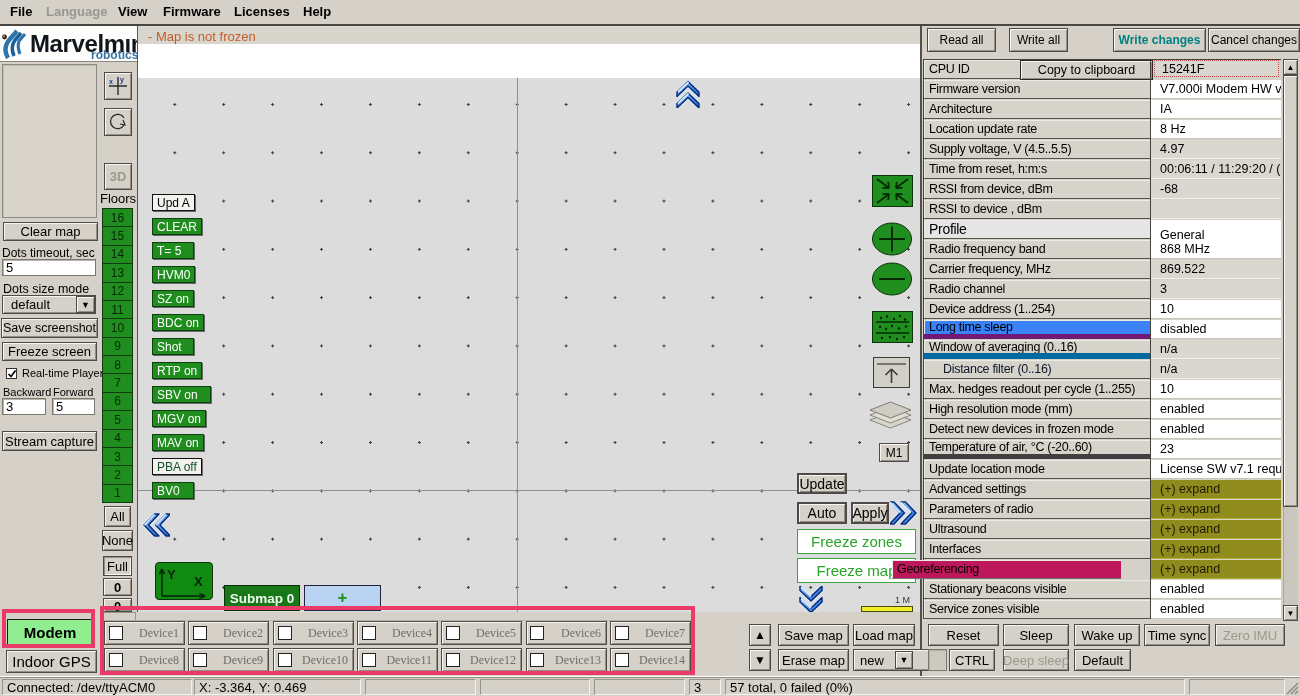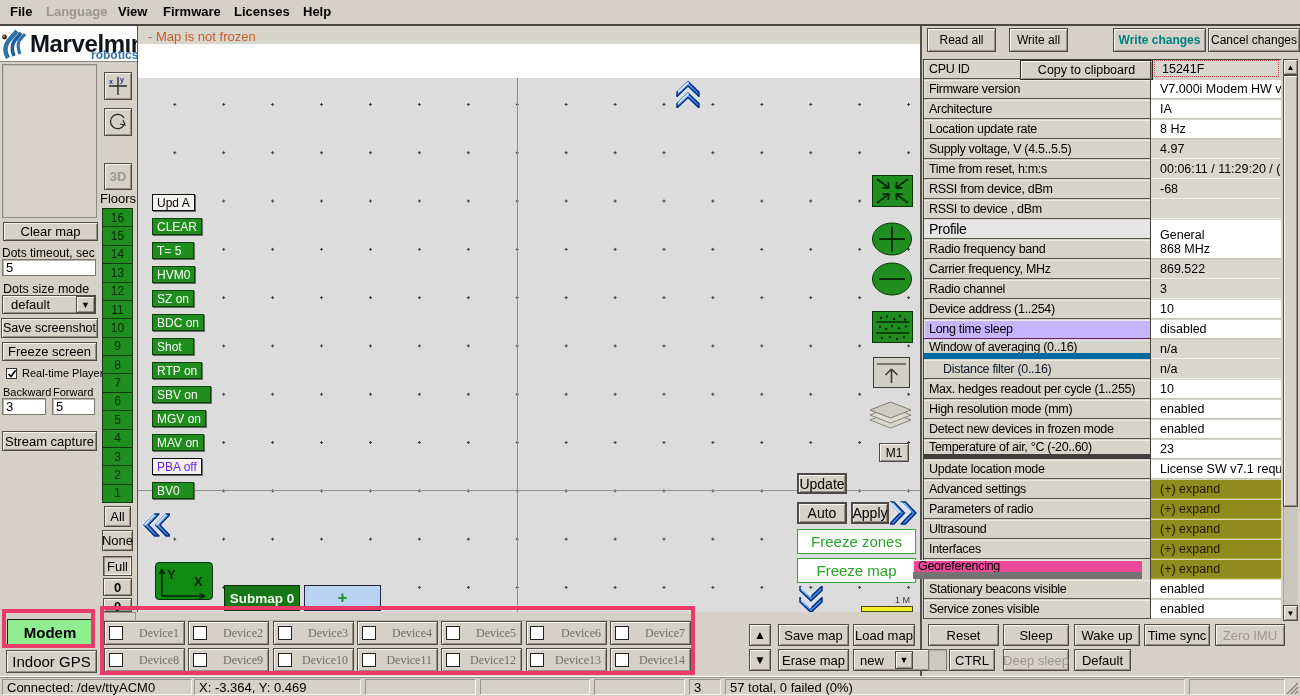--- a/index.html
+++ b/index.html
@@ -106,21 +106,21 @@
 <div class="gbtn" style="left:152px;top:218px;height:17px;min-width:42px;padding-right:4px;box-shadow:1px 1px 0 #6a6a6a">CLEAR</div>
 <div class="gbtn" style="left:152px;top:242px;height:17px;min-width:42px;padding-right:4px;box-shadow:1px 1px 0 #6a6a6a">T= 5</div>
 <div class="gbtn" style="left:152px;top:266px;height:17px;min-width:42px;padding-right:4px;box-shadow:1px 1px 0 #6a6a6a">HVM0</div>
 <div class="gbtn" style="left:152px;top:290px;height:17px;min-width:42px;padding-right:4px;box-shadow:1px 1px 0 #6a6a6a">SZ on</div>
 <div class="gbtn" style="left:152px;top:314px;height:17px;min-width:42px;padding-right:4px;box-shadow:1px 1px 0 #6a6a6a">BDC on</div>
 <div class="gbtn" style="left:152px;top:338px;height:17px;min-width:42px;padding-right:4px;box-shadow:1px 1px 0 #6a6a6a">Shot</div>
 <div class="gbtn" style="left:152px;top:362px;height:17px;min-width:42px;padding-right:4px;box-shadow:1px 1px 0 #6a6a6a">RTP on</div>
 <div class="gbtn" style="left:152px;top:386px;height:17px;min-width:42px;padding-right:12px;box-shadow:1px 1px 0 #6a6a6a">SBV on</div>
 <div class="gbtn" style="left:152px;top:410px;height:17px;min-width:42px;padding-right:4px;box-shadow:1px 1px 0 #6a6a6a">MGV on</div>
 <div class="gbtn" style="left:152px;top:434px;height:17px;min-width:42px;padding-right:4px;box-shadow:1px 1px 0 #6a6a6a">MAV on</div>
-<div class="abs" style="left:152px;top:458px;height:17px;min-width:42px;background:#f4f2ee;border:1px solid #111;color:#6d28d9;font-size:12px;display:flex;align-items:center;padding:0 4px;box-shadow:1px 1px 0 #6a6a6a">PBA off</div>
+<div class="abs" style="left:152px;top:458px;height:17px;min-width:42px;background:#f4f2ee;border:1px solid #111;color:#14532d;font-size:12px;display:flex;align-items:center;padding:0 4px;box-shadow:1px 1px 0 #6a6a6a">PBA off</div>
 <div class="gbtn" style="left:152px;top:482px;height:17px;min-width:42px;padding-right:4px;box-shadow:1px 1px 0 #6a6a6a">BV0</div>
 <svg class="abs" style="left:872px;top:175px" width="41" height="32" viewBox="0 0 41 32">
 <rect x="0.5" y="0.5" width="40" height="31" fill="#1f8e1f" stroke="#0c330c"></rect>
 <g stroke="#052b05" stroke-width="1.8" fill="none">
 <path d="M5 4 L17 13 M17 13 L10.5 12.8 M17 13 L16.2 6.8"></path>
 <path d="M36 4 L24 13 M24 13 L30.5 12.8 M24 13 L24.8 6.8"></path>
 <path d="M5 28 L17 19 M17 19 L10.5 19.2 M17 19 L16.2 25.2"></path>
 <path d="M36 28 L24 19 M24 19 L30.5 19.2 M24 19 L24.8 25.2"></path>
 </g>
   </svg>
@@ -269,21 +269,21 @@
 <div class="abs" style="left:924px;top:220px;width:229px;height:19px;background:#e5e5e5;border-bottom:1px solid #55524c;box-shadow:inset 1px 1px 0 #eceae5;font-size:14px;letter-spacing:-0.3px;color:#000;display:flex;align-items:center;padding-left:5px;white-space:nowrap;overflow:hidden">Profile</div>
 <div class="abs" style="left:1151px;top:220px;width:130px;height:31px;background:#ffffff;border-bottom:1px solid #c8c5be;font-size:12.5px;color:#000;display:flex;align-items:center;padding-left:9px;white-space:nowrap;overflow:hidden">General</div>
 <div class="abs" style="left:924px;top:240px;width:229px;height:19px;background:#d6d3cb;border-bottom:1px solid #55524c;box-shadow:inset 1px 1px 0 #eceae5;font-size:12.5px;letter-spacing:-0.3px;color:#000;display:flex;align-items:center;padding-left:5px;white-space:nowrap;overflow:hidden">Radio frequency band</div>
 <div class="abs" style="left:1151px;top:240px;width:130px;height:19px;background:#ffffff;border-bottom:1px solid #c8c5be;font-size:12.5px;color:#000;display:flex;align-items:center;padding-left:9px;white-space:nowrap;overflow:hidden">868 MHz</div>
 <div class="abs" style="left:924px;top:260px;width:229px;height:19px;background:#d6d3cb;border-bottom:1px solid #55524c;box-shadow:inset 1px 1px 0 #eceae5;font-size:12.5px;letter-spacing:-0.3px;color:#000;display:flex;align-items:center;padding-left:5px;white-space:nowrap;overflow:hidden">Carrier frequency, MHz</div>
 <div class="abs" style="left:1151px;top:260px;width:130px;height:19px;background:#dad7d0;border-bottom:1px solid #f2f0ea;font-size:12.5px;color:#000;display:flex;align-items:center;padding-left:9px;white-space:nowrap;overflow:hidden">869.522</div>
 <div class="abs" style="left:924px;top:280px;width:229px;height:19px;background:#d6d3cb;border-bottom:1px solid #55524c;box-shadow:inset 1px 1px 0 #eceae5;font-size:12.5px;letter-spacing:-0.3px;color:#000;display:flex;align-items:center;padding-left:5px;white-space:nowrap;overflow:hidden">Radio channel</div>
 <div class="abs" style="left:1151px;top:280px;width:130px;height:19px;background:#dad7d0;border-bottom:1px solid #f2f0ea;font-size:12.5px;color:#000;display:flex;align-items:center;padding-left:9px;white-space:nowrap;overflow:hidden">3</div>
 <div class="abs" style="left:924px;top:300px;width:229px;height:19px;background:#d6d3cb;border-bottom:1px solid #55524c;box-shadow:inset 1px 1px 0 #eceae5;font-size:12.5px;letter-spacing:-0.3px;color:#000;display:flex;align-items:center;padding-left:5px;white-space:nowrap;overflow:hidden">Device address (1..254)</div>
 <div class="abs" style="left:1151px;top:300px;width:130px;height:19px;background:#ffffff;border-bottom:1px solid #c8c5be;font-size:12.5px;color:#000;display:flex;align-items:center;padding-left:9px;white-space:nowrap;overflow:hidden">10</div>
-<div class="abs" style="left:924px;top:320px;width:229px;height:19px;background:#c4b5fd;border-bottom:1px solid #701a75;box-shadow:inset 1px 1px 0 #eceae5;font-size:12.5px;letter-spacing:-0.3px;color:#000;display:flex;align-items:center;padding-left:5px;white-space:nowrap;overflow:hidden">Long time sleep</div>
+<div class="abs" style="left:924px;top:320px;width:229px;height:19px;background:#3b82f6;border-bottom:5px solid #701a75;box-shadow:inset 1px 1px 0 #eceae5;font-size:12.5px;letter-spacing:-0.3px;color:#000;display:flex;align-items:center;padding-left:5px;white-space:nowrap;overflow:hidden">Long time sleep</div>
 <div class="abs" style="left:1151px;top:320px;width:130px;height:19px;background:#ffffff;border-bottom:1px solid #c8c5be;font-size:12.5px;color:#000;display:flex;align-items:center;padding-left:9px;white-space:nowrap;overflow:hidden">disabled</div>
 <div class="abs" style="left:924px;top:340px;width:229px;height:19px;background:#d6d3cb;border-bottom:6px solid #0369a1;box-shadow:inset 1px 1px 0 #eceae5;font-size:12.5px;letter-spacing:-0.3px;color:#000;display:flex;align-items:center;padding-left:5px;white-space:nowrap;overflow:hidden">Window of averaging (0..16)</div>
 <div class="abs" style="left:1151px;top:340px;width:130px;height:19px;background:#dad7d0;border-bottom:1px solid #f2f0ea;font-size:12.5px;color:#000;display:flex;align-items:center;padding-left:9px;white-space:nowrap;overflow:hidden">n/a</div>
 <div class="abs" style="left:924px;top:360px;width:229px;height:19px;background:#d6d3cb;border-bottom:1px solid #55524c;box-shadow:inset 1px 1px 0 #eceae5;font-size:12.5px;letter-spacing:-0.3px;color:#0f172a;display:flex;align-items:center;padding-left:19px;white-space:nowrap;overflow:hidden">Distance filter (0..16)</div>
 <div class="abs" style="left:1151px;top:360px;width:130px;height:19px;background:#dad7d0;border-bottom:1px solid #f2f0ea;font-size:12.5px;color:#000;display:flex;align-items:center;padding-left:9px;white-space:nowrap;overflow:hidden">n/a</div>
 <div class="abs" style="left:924px;top:380px;width:229px;height:19px;background:#d6d3cb;border-bottom:1px solid #55524c;box-shadow:inset 1px 1px 0 #eceae5;font-size:12.5px;letter-spacing:-0.3px;color:#000;display:flex;align-items:center;padding-left:5px;white-space:nowrap;overflow:hidden">Max. hedges readout per cycle (1..255)</div>
 <div class="abs" style="left:1151px;top:380px;width:130px;height:19px;background:#ffffff;border-bottom:1px solid #c8c5be;font-size:12.5px;color:#000;display:flex;align-items:center;padding-left:9px;white-space:nowrap;overflow:hidden">10</div>
 <div class="abs" style="left:924px;top:400px;width:229px;height:19px;background:#d6d3cb;border-bottom:1px solid #55524c;box-shadow:inset 1px 1px 0 #eceae5;font-size:12.5px;letter-spacing:-0.3px;color:#000;display:flex;align-items:center;padding-left:5px;white-space:nowrap;overflow:hidden">High resolution mode (mm)</div>
 <div class="abs" style="left:1151px;top:400px;width:130px;height:19px;background:#ffffff;border-bottom:1px solid #c8c5be;font-size:12.5px;color:#000;display:flex;align-items:center;padding-left:9px;white-space:nowrap;overflow:hidden">enabled</div>
 <div class="abs" style="left:924px;top:420px;width:229px;height:19px;background:#d6d3cb;border-bottom:1px solid #55524c;box-shadow:inset 1px 1px 0 #eceae5;font-size:12.5px;letter-spacing:-0.3px;color:#000;display:flex;align-items:center;padding-left:5px;white-space:nowrap;overflow:hidden">Detect new devices in frozen mode</div>
@@ -293,21 +293,21 @@
 <div class="abs" style="left:924px;top:460px;width:229px;height:19px;background:#d6d3cb;border-bottom:1px solid #55524c;box-shadow:inset 1px 1px 0 #eceae5;font-size:12.5px;letter-spacing:-0.3px;color:#000;display:flex;align-items:center;padding-left:5px;white-space:nowrap;overflow:hidden">Update location mode</div>
 <div class="abs" style="left:1151px;top:460px;width:130px;height:19px;background:#ffffff;border-bottom:1px solid #c8c5be;font-size:12.5px;color:#000;display:flex;align-items:center;padding-left:9px;white-space:nowrap;overflow:hidden">License SW v7.1 requir</div>
 <div class="abs" style="left:924px;top:480px;width:229px;height:19px;background:#d6d3cb;border-bottom:1px solid #55524c;box-shadow:inset 1px 1px 0 #eceae5;font-size:12.5px;letter-spacing:-0.3px;color:#000;display:flex;align-items:center;padding-left:5px;white-space:nowrap;overflow:hidden">Advanced settings</div>
 <div class="abs" style="left:1151px;top:480px;width:130px;height:19px;background:#8f8b1d;border-bottom:1px solid #b5b137;font-size:12.5px;color:#1e1a00;display:flex;align-items:center;padding-left:9px;white-space:nowrap;overflow:hidden">(+) expand</div>
 <div class="abs" style="left:924px;top:500px;width:229px;height:19px;background:#d6d3cb;border-bottom:1px solid #55524c;box-shadow:inset 1px 1px 0 #eceae5;font-size:12.5px;letter-spacing:-0.3px;color:#000;display:flex;align-items:center;padding-left:5px;white-space:nowrap;overflow:hidden">Parameters of radio</div>
 <div class="abs" style="left:1151px;top:500px;width:130px;height:19px;background:#8f8b1d;border-bottom:1px solid #b5b137;font-size:12.5px;color:#1e1a00;display:flex;align-items:center;padding-left:9px;white-space:nowrap;overflow:hidden">(+) expand</div>
 <div class="abs" style="left:924px;top:520px;width:229px;height:19px;background:#d6d3cb;border-bottom:1px solid #55524c;box-shadow:inset 1px 1px 0 #eceae5;font-size:12.5px;letter-spacing:-0.3px;color:#000;display:flex;align-items:center;padding-left:5px;white-space:nowrap;overflow:hidden">Ultrasound</div>
 <div class="abs" style="left:1151px;top:520px;width:130px;height:19px;background:#8f8b1d;border-bottom:1px solid #b5b137;font-size:12.5px;color:#1e1a00;display:flex;align-items:center;padding-left:9px;white-space:nowrap;overflow:hidden">(+) expand</div>
 <div class="abs" style="left:924px;top:540px;width:229px;height:19px;background:#d6d3cb;border-bottom:1px solid #55524c;box-shadow:inset 1px 1px 0 #eceae5;font-size:12.5px;letter-spacing:-0.3px;color:#000;display:flex;align-items:center;padding-left:5px;white-space:nowrap;overflow:hidden">Interfaces</div>
 <div class="abs" style="left:1151px;top:540px;width:130px;height:19px;background:#8f8b1d;border-bottom:1px solid #b5b137;font-size:12.5px;color:#1e1a00;display:flex;align-items:center;padding-left:9px;white-space:nowrap;overflow:hidden">(+) expand</div>
-<div class="abs" style="left:913px;top:560px;width:229px;height:19px;background:#ec4899;border-bottom:7px solid #737373;box-shadow:inset 1px 1px 0 #eceae5;font-size:12.5px;letter-spacing:-0.3px;color:#000;display:flex;align-items:center;padding-left:5px;white-space:nowrap;overflow:hidden">Georeferencing</div>
+<div class="abs" style="left:892px;top:560px;width:229px;height:19px;background:#be185d;border-bottom:1px solid #737373;box-shadow:inset 1px 1px 0 #eceae5;font-size:12.5px;letter-spacing:-0.3px;color:#000;display:flex;align-items:center;padding-left:5px;white-space:nowrap;overflow:hidden">Georeferencing</div>
 <div class="abs" style="left:1151px;top:560px;width:130px;height:19px;background:#8f8b1d;border-bottom:1px solid #b5b137;font-size:12.5px;color:#1e1a00;display:flex;align-items:center;padding-left:9px;white-space:nowrap;overflow:hidden">(+) expand</div>
 <div class="abs" style="left:924px;top:580px;width:229px;height:19px;background:#d6d3cb;border-bottom:1px solid #55524c;box-shadow:inset 1px 1px 0 #eceae5;font-size:12.5px;letter-spacing:-0.3px;color:#000;display:flex;align-items:center;padding-left:5px;white-space:nowrap;overflow:hidden">Stationary beacons visible</div>
 <div class="abs" style="left:1151px;top:580px;width:130px;height:19px;background:#ffffff;border-bottom:1px solid #c8c5be;font-size:12.5px;color:#000;display:flex;align-items:center;padding-left:9px;white-space:nowrap;overflow:hidden">enabled</div>
 <div class="abs" style="left:924px;top:600px;width:229px;height:19px;background:#d6d3cb;border-bottom:1px solid #55524c;box-shadow:inset 1px 1px 0 #eceae5;font-size:12.5px;letter-spacing:-0.3px;color:#000;display:flex;align-items:center;padding-left:5px;white-space:nowrap;overflow:hidden">Service zones visible</div>
 <div class="abs" style="left:1151px;top:600px;width:130px;height:19px;background:#ffffff;border-bottom:1px solid #c8c5be;font-size:12.5px;color:#000;display:flex;align-items:center;padding-left:9px;white-space:nowrap;overflow:hidden">enabled</div>
 <div class="abs" style="left:1150px;top:59px;width:1px;height:560px;background:#45423c"></div>
 <div class="abs" style="left:1283px;top:59px;width:15px;height:562px;background:#cac7bf;box-shadow:inset 1px 1px 0 #a9a69e"></div>
 <div class="btn" style="left:1283px;top:59px;width:15px;height:16px">
     <span style="font-size:8px">▲</span>
   </div>

